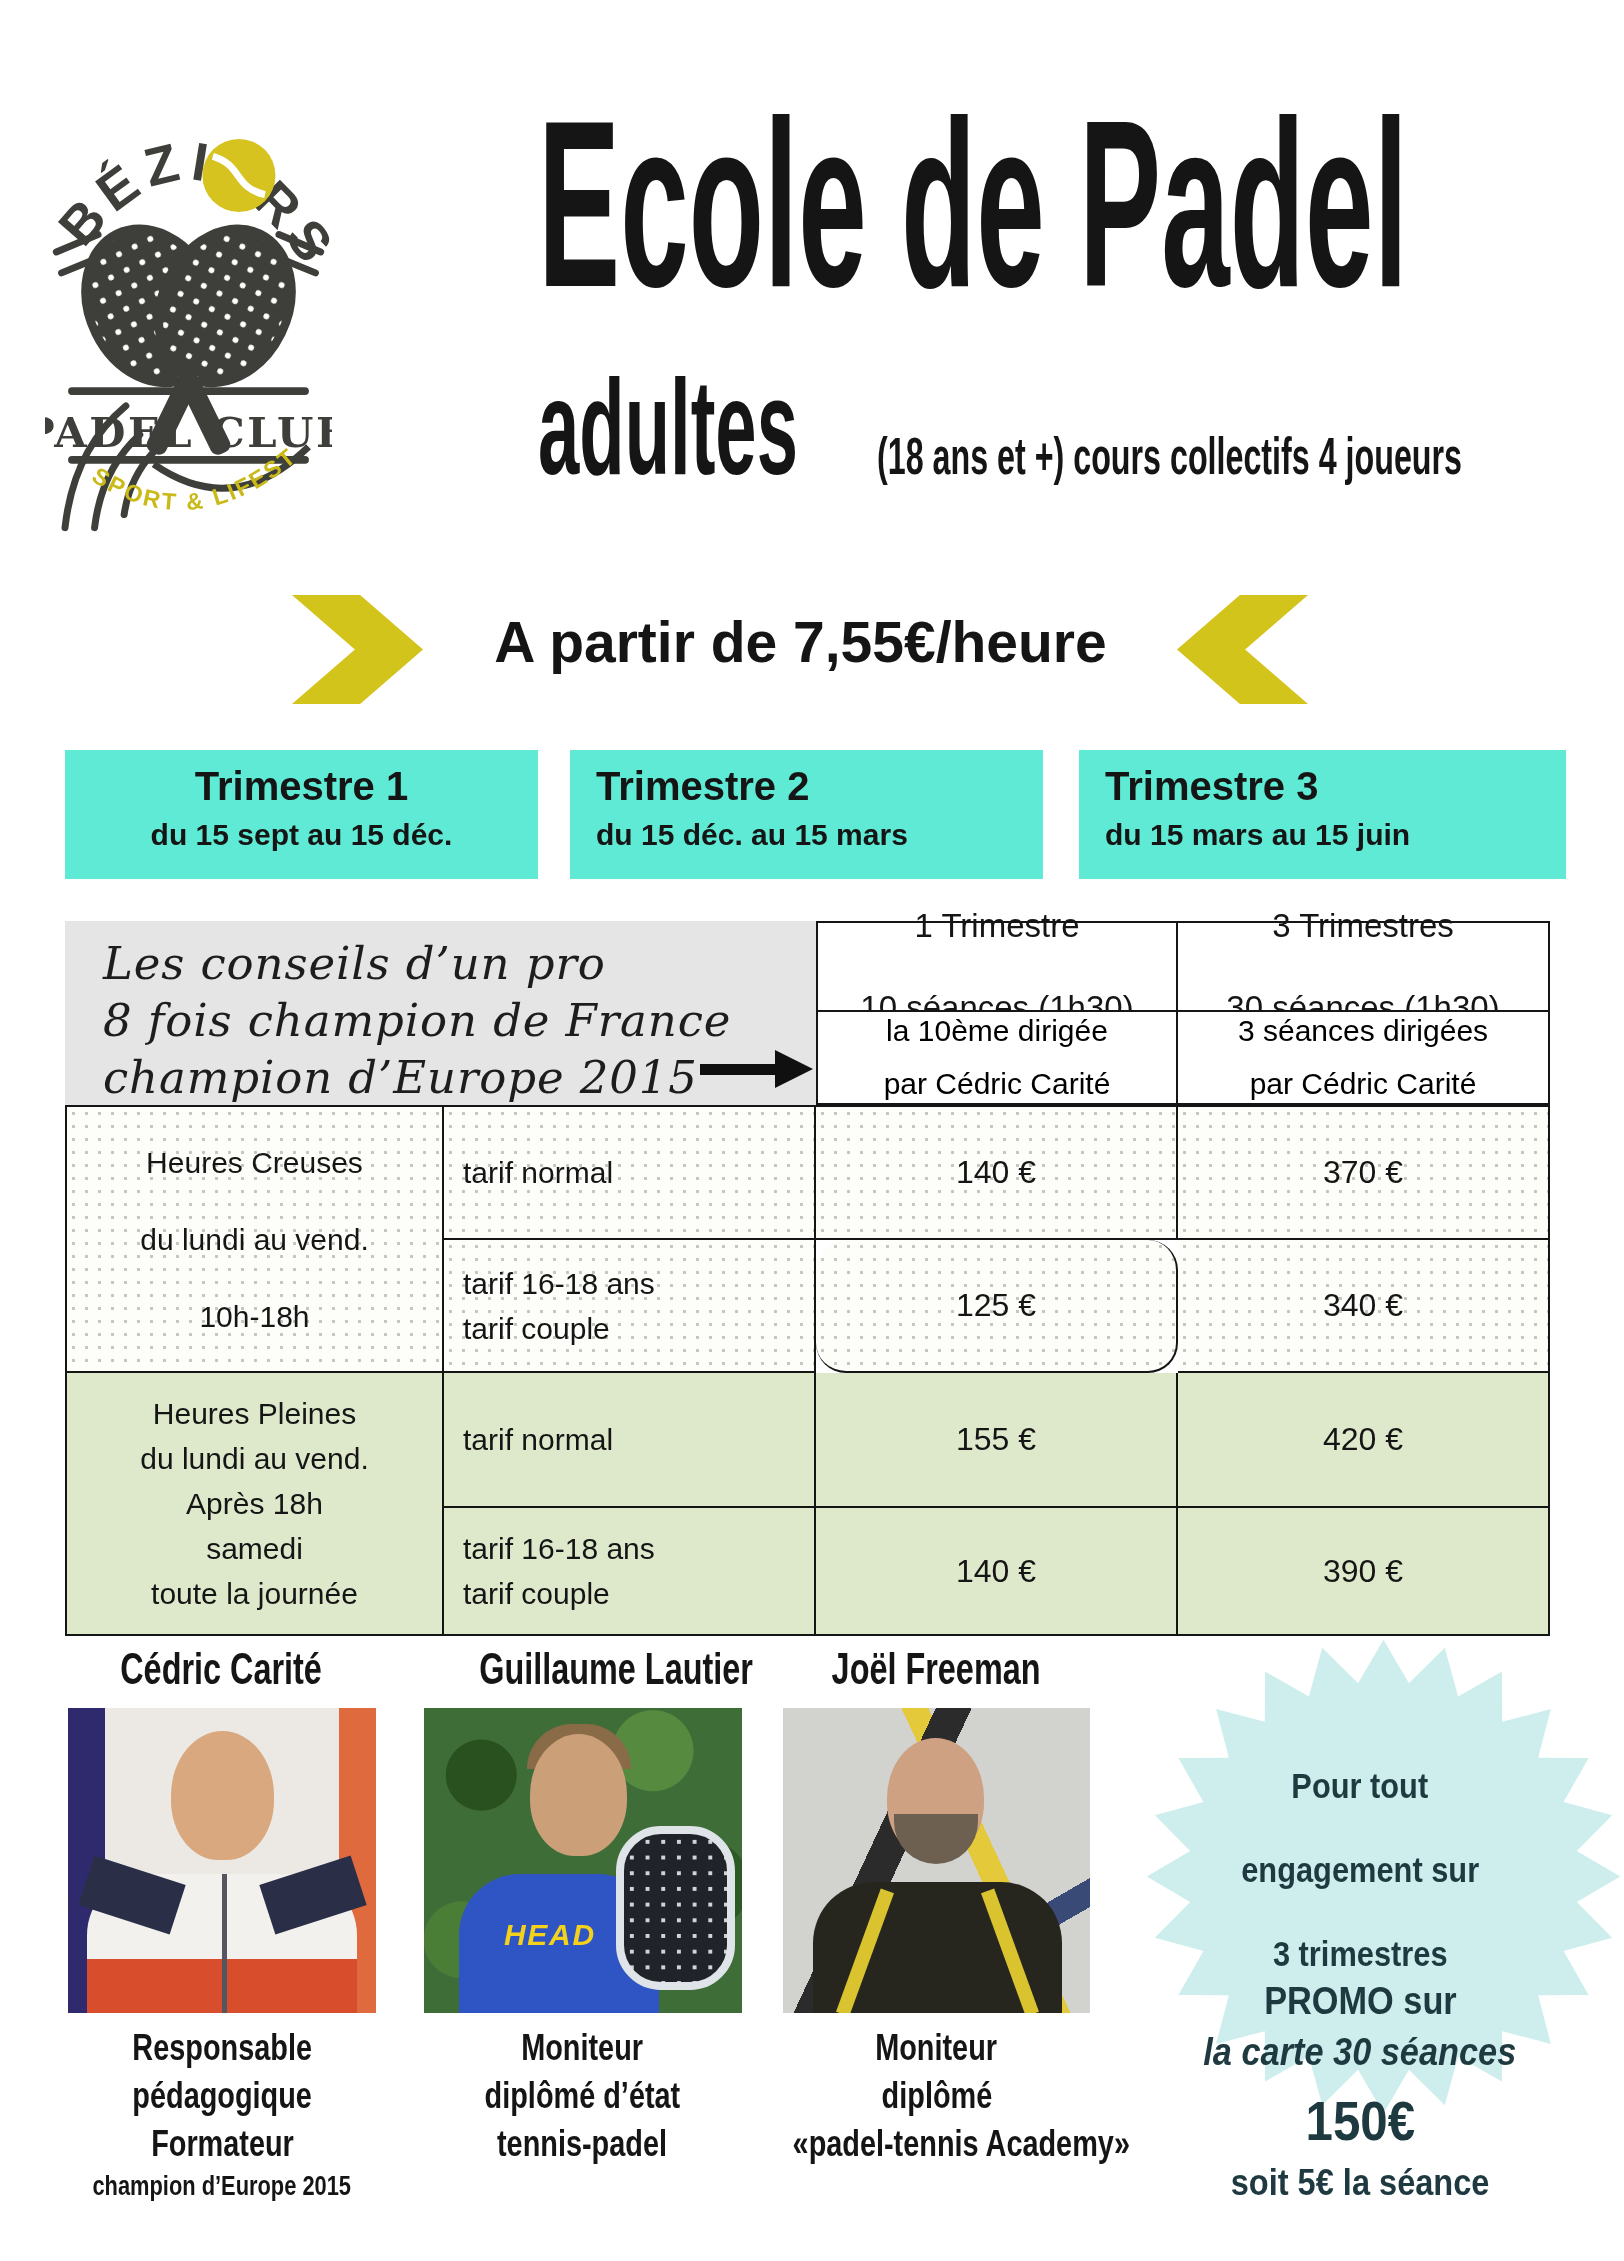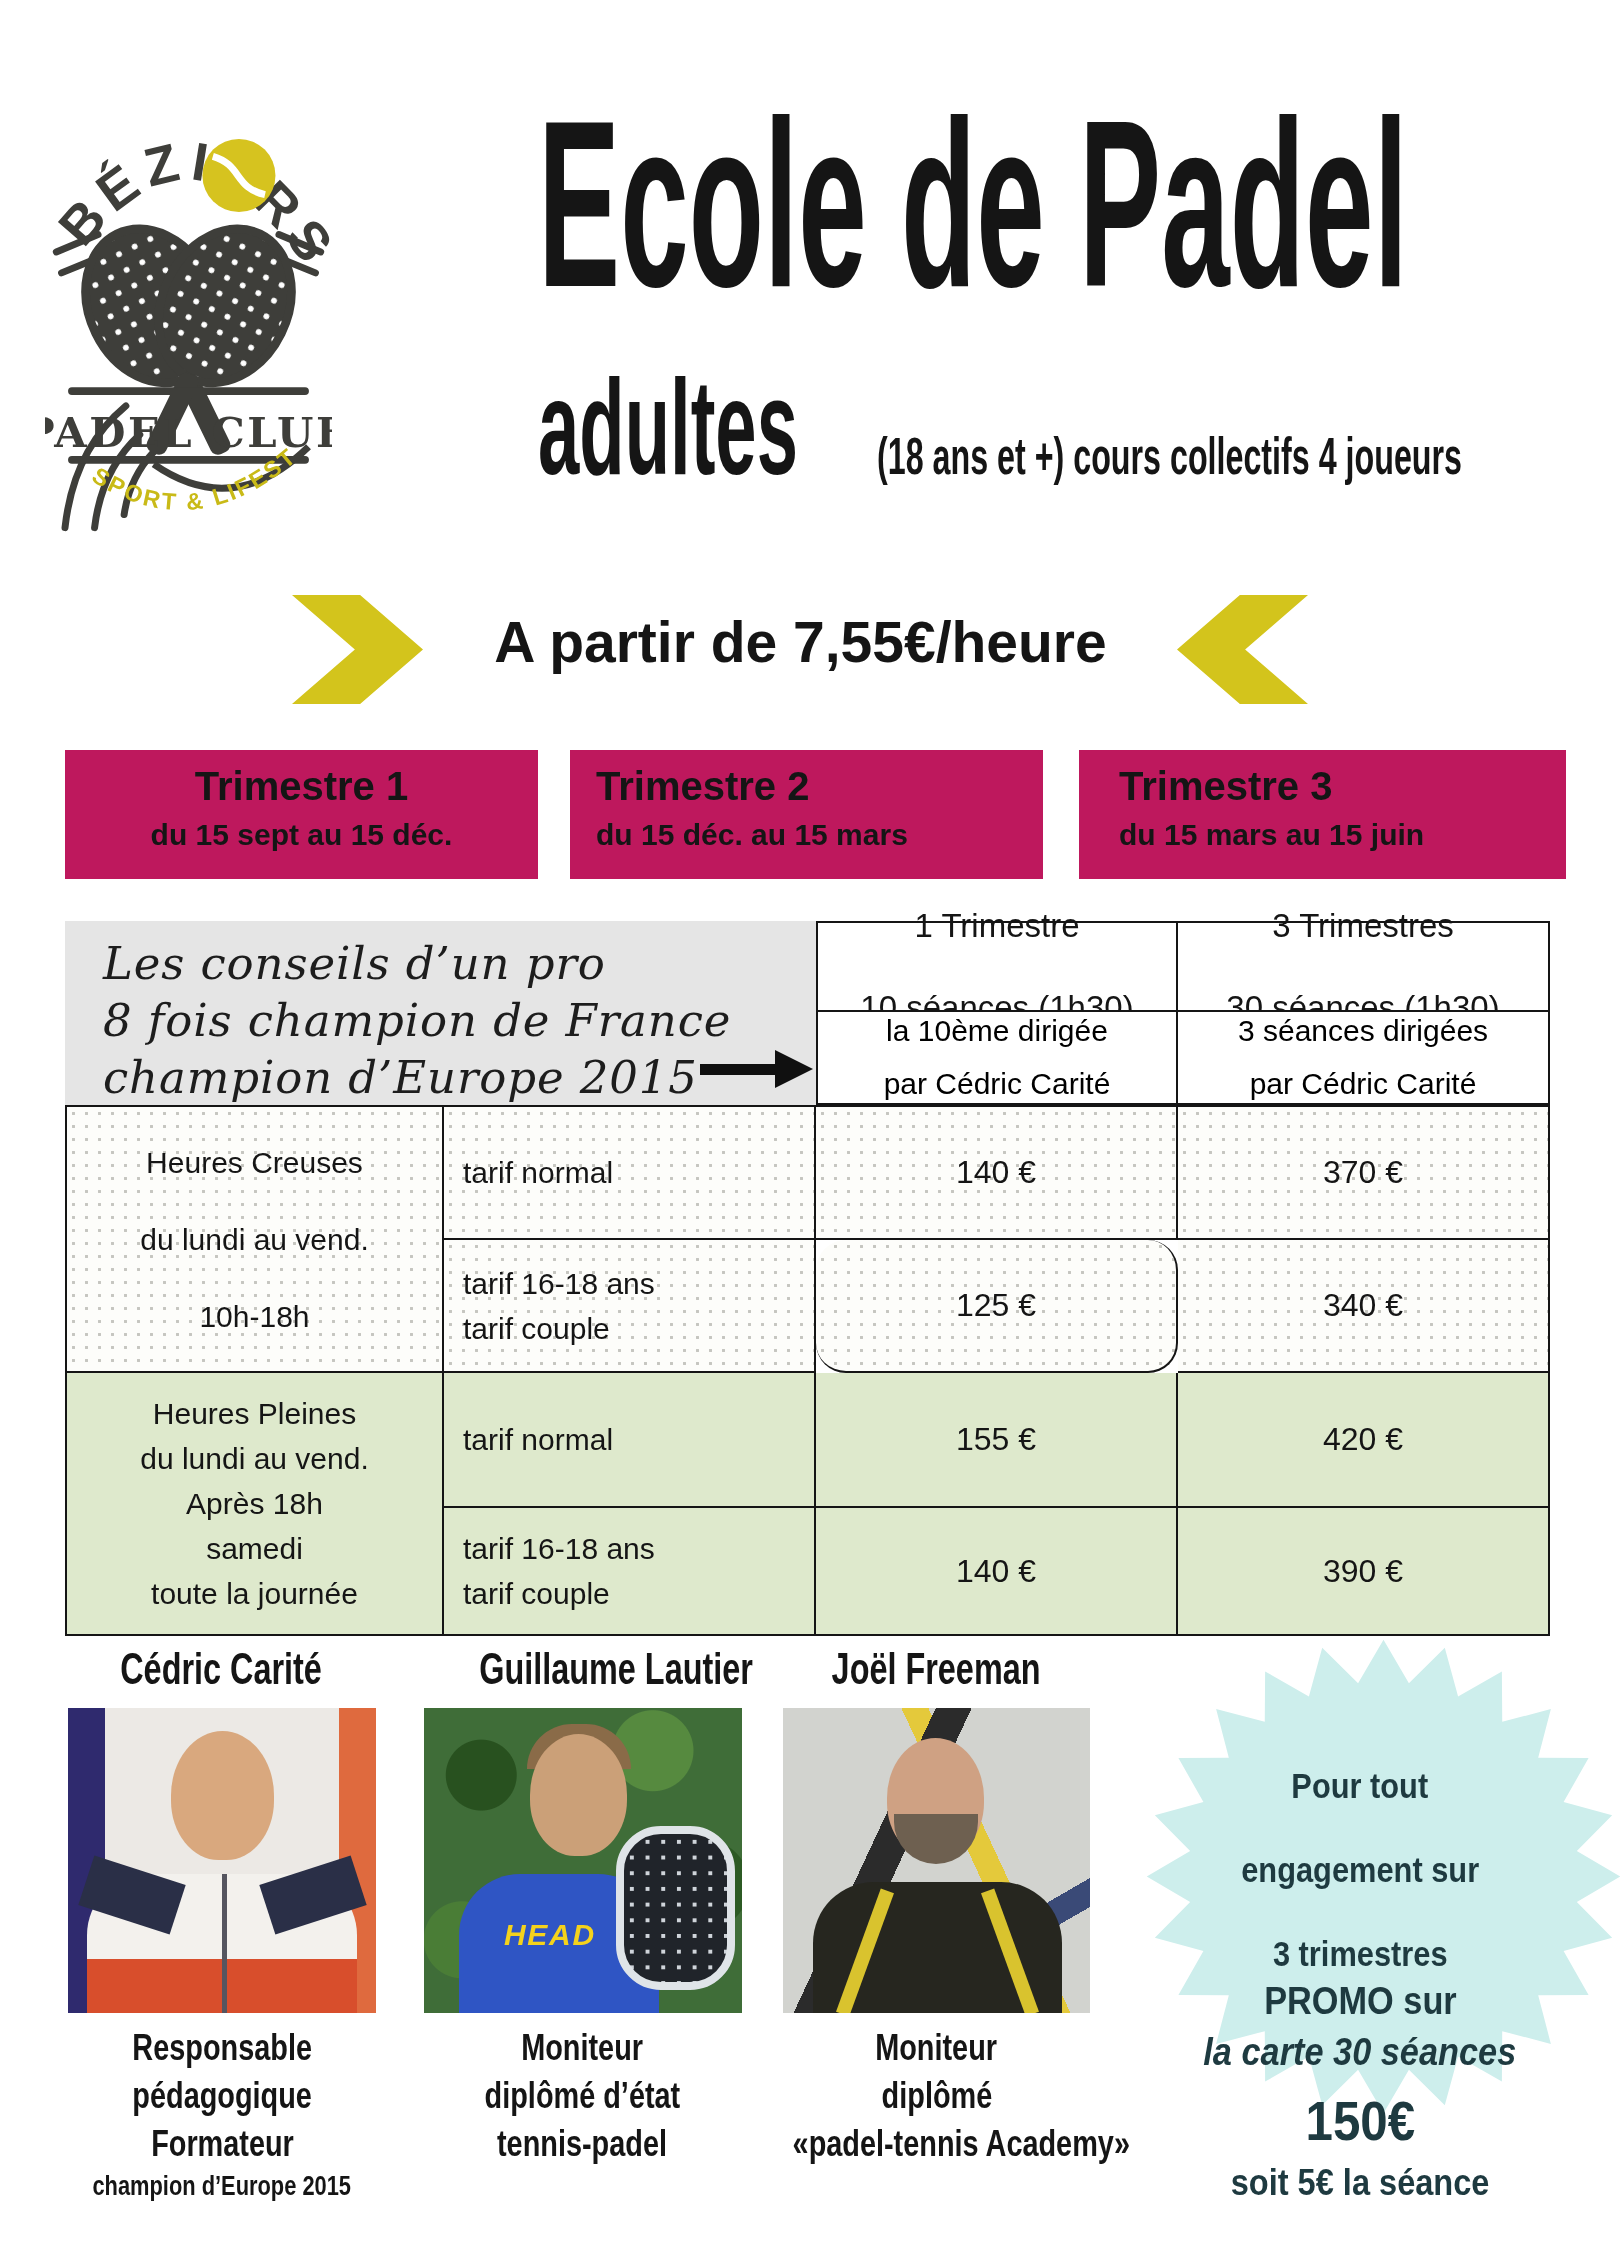--- a/index.html
+++ b/index.html
@@ -18,26 +18,26 @@
   .audience{left:538px;top:360px;font-size:135px;font-weight:bold;line-height:1;}
   .audience-details{left:877px;top:426px;font-size:52px;font-weight:bold;}
 
   
   .chev{position:absolute;background:#d3c41c;width:131px;height:109px;}
   .chev-left{left:292px;top:595px;clip-path:polygon(0 0,52% 0,100% 50%,52% 100%,0 100%,48% 50%);}
   .chev-right{left:1177px;top:595px;clip-path:polygon(100% 0,48% 0,0 50%,48% 100%,100% 100%,52% 50%);}
   .banner-text{left:470px;top:609px;width:661px;text-align:center;font-size:57px;font-weight:bold;}
 
   
-  .tri{position:absolute;top:750px;height:129px;background:#be185d;box-sizing:border-box;}
+  .tri{position:absolute;top:750px;height:129px;background:#5eead4;box-sizing:border-box;}
   .tri .t{font-size:40px;font-weight:bold;margin-top:14px;}
   .tri .d{font-size:30px;font-weight:bold;margin-top:8.7px;}
   .tri1{left:65px;width:473px;text-align:center;}
   .tri2{left:570px;width:473px;padding-left:26px;}
-  .tri3{left:1079px;width:487px;padding-left:40px;}
+  .tri3{left:1079px;width:487px;padding-left:26px;}
 
   
   .grid{left:65px;top:921px;display:grid;
     grid-template-columns:379px 372px 362px 372px;
     grid-template-rows:91px 93px 135px 133px 135px 128px;}
   .cell{border-right:2.6px solid #151515;border-bottom:2.6px solid #151515;box-sizing:border-box;
     display:flex;flex-direction:column;justify-content:center;background:#fff;}
   .bl{border-left:2.6px solid #151515;} .bt{border-top:2.6px solid #151515;gap:32px;}
   .dots{background-color:#fdfdfa;
     background-image:radial-gradient(#c6c6c0 1.4px,transparent 1.7px);

